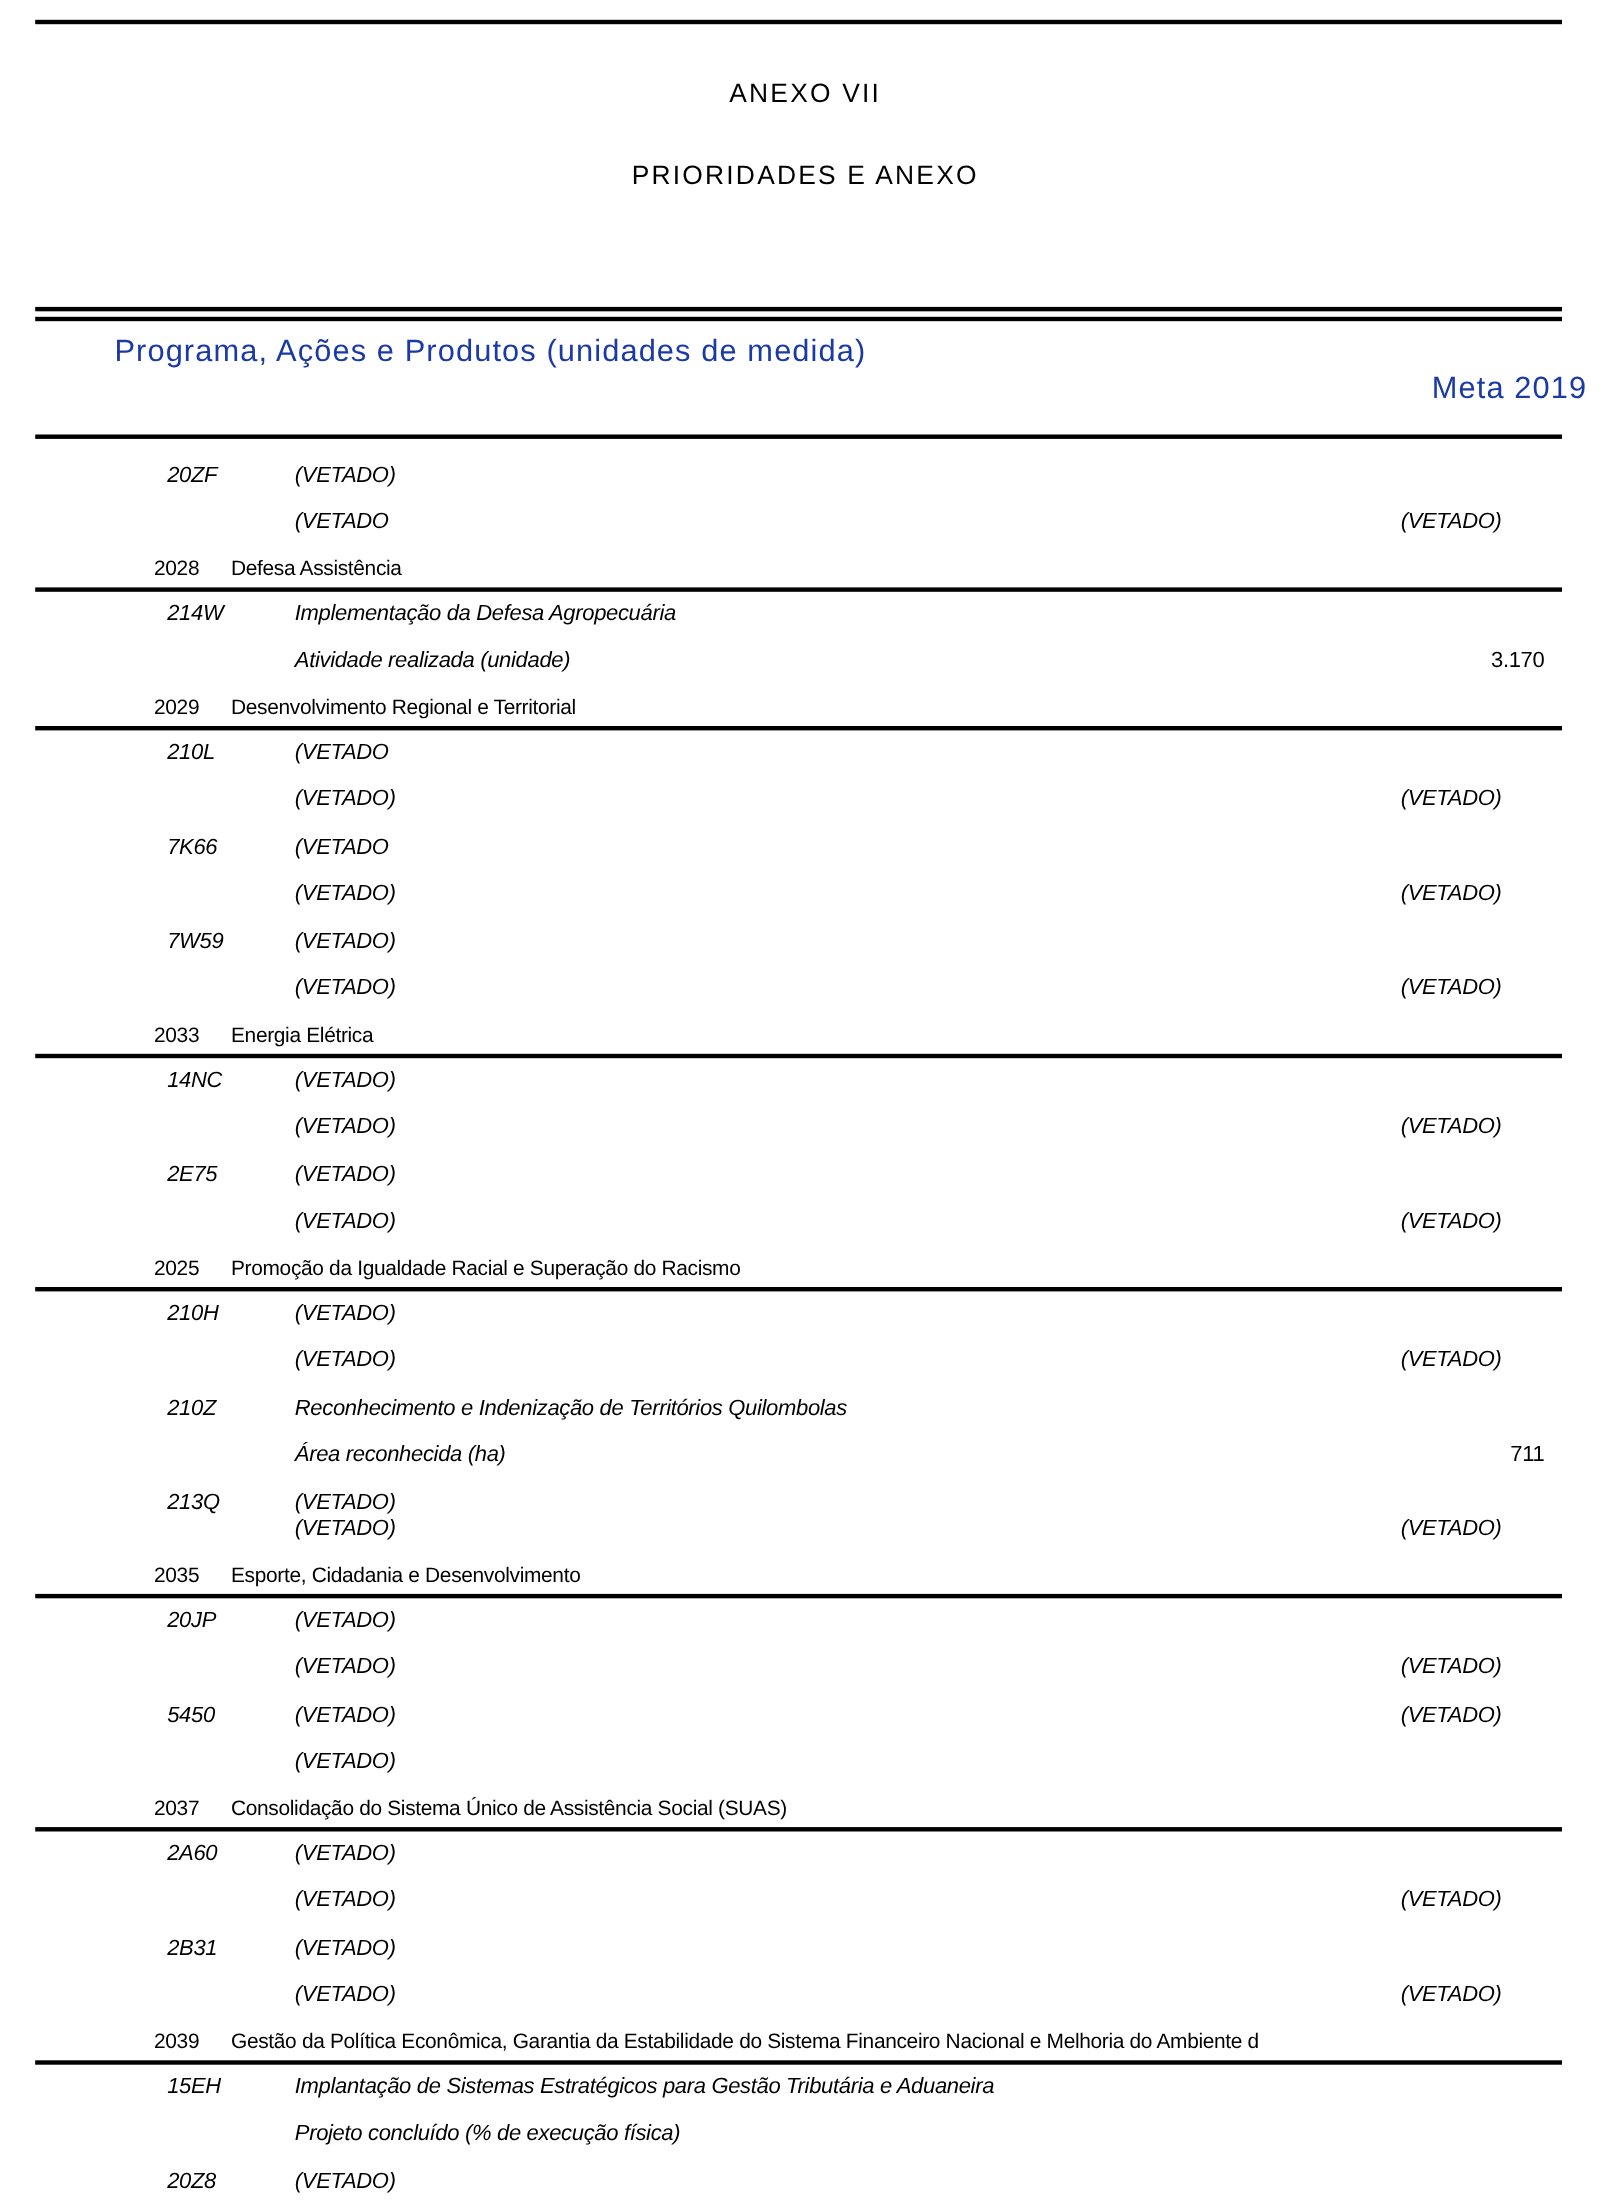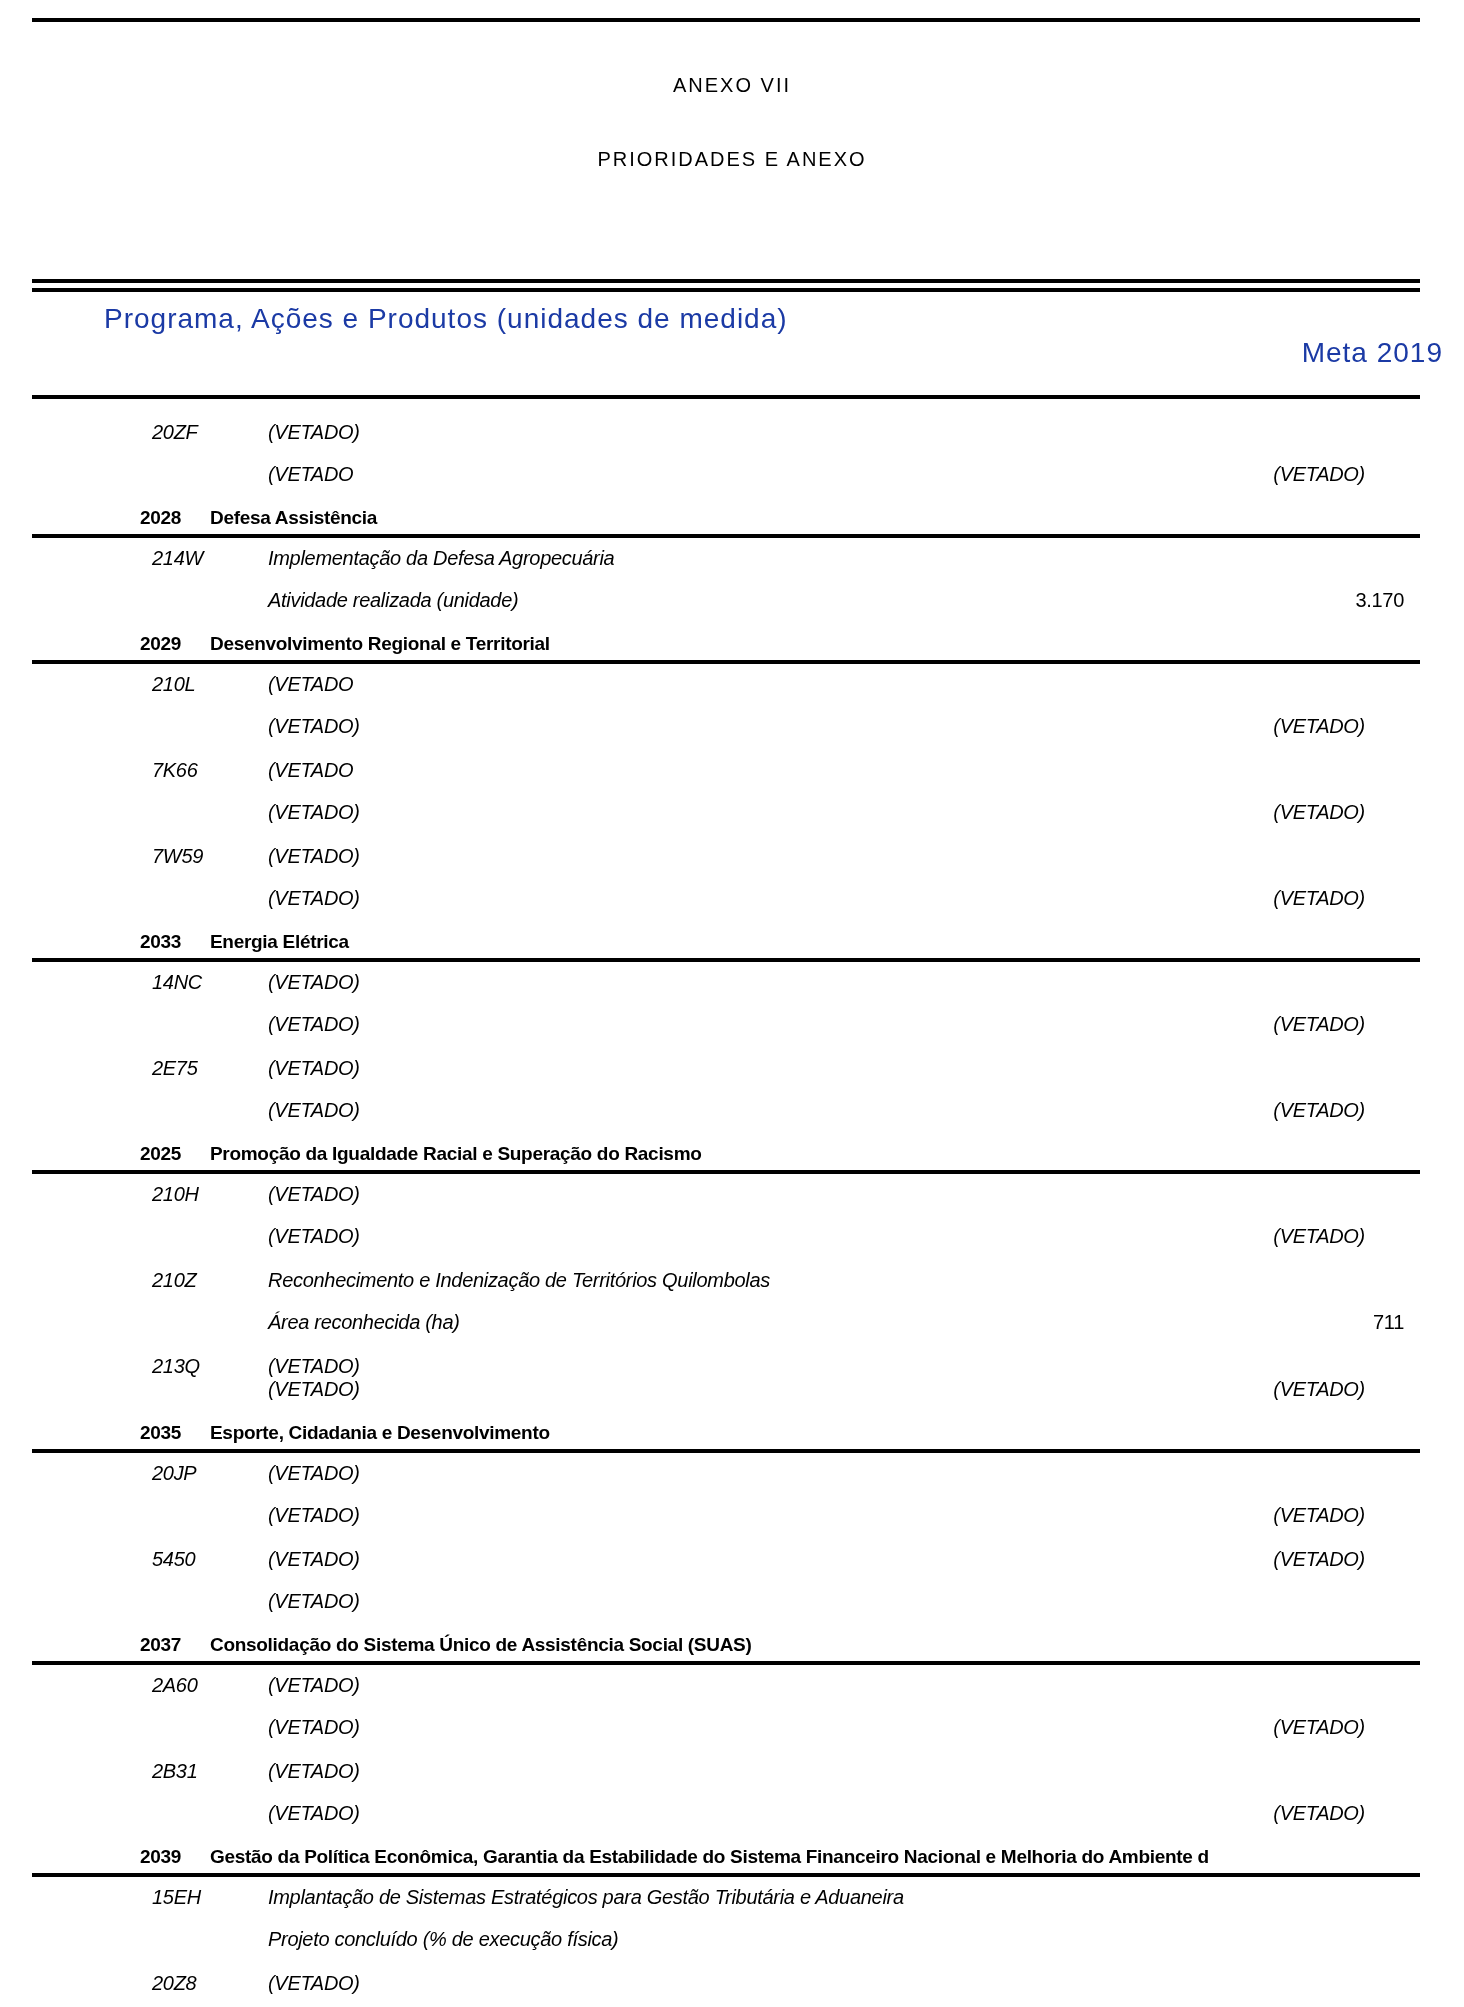--- a/index.html
+++ b/index.html
@@ -19,21 +19,21 @@
   .rule.top { margin-top: 18px; }
   .rule.dbl-a { margin-top: 64px; }
   .rule.dbl-b { margin-top: 5px; }
   .rule.header-bottom { margin-top: 25px; }
   .rule.section-rule { margin-top: 5px; }
 
   .titles {
     width: 1464px;
     margin-top: 8px;
     text-align: center;
-    font-size: 20px;
+    font-size: 24px;
     letter-spacing: 2px;
     line-height: 37px;
     white-space: pre-line;
   }
 
   .header-row {
     display: flex; align-items: baseline;
     margin-top: 10px;
     padding-left: 104px;
     width: 1339px; 
@@ -46,21 +46,21 @@
 
   .row {
     position: relative;
     font-size: 20px;
     line-height: 22px;
     letter-spacing: -0.3px;
     white-space: nowrap;
   }
   .action-row { font-style: italic; padding-left: 268px; }
   .action-row .code { position: absolute; left: 152px; top: 0; font-style: italic; }
-  .program-row { font-weight: bold; font-size: 19px; padding-left: 210px; }
+  .program-row { font-weight: normal; font-size: 19px; padding-left: 210px; }
   .program-row .code { position: absolute; left: 140px; top: 0; }
 
   .row .meta { position: absolute; top: 0; }
   .row .meta.vet { right: 55px; }
   .row .meta.num { right: 16px; font-style: normal; text-align: center; }
 
   .program-row { margin-top: 22px; }
   .action-row.l1 { margin-top: 22px; }
   .rule.section-rule + .action-row.l1,
   .rule.header-bottom + .action-row.l1 { margin-top: 9px; }

